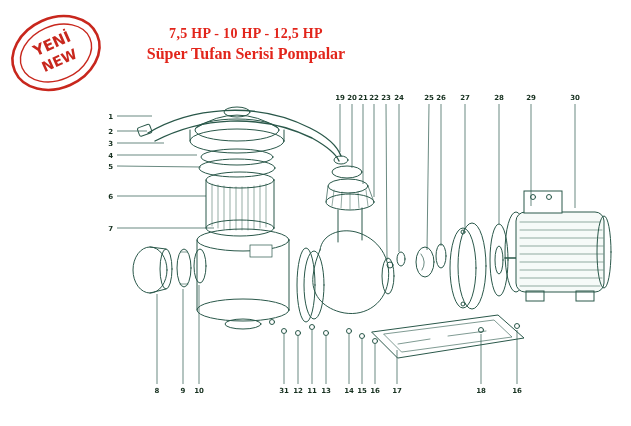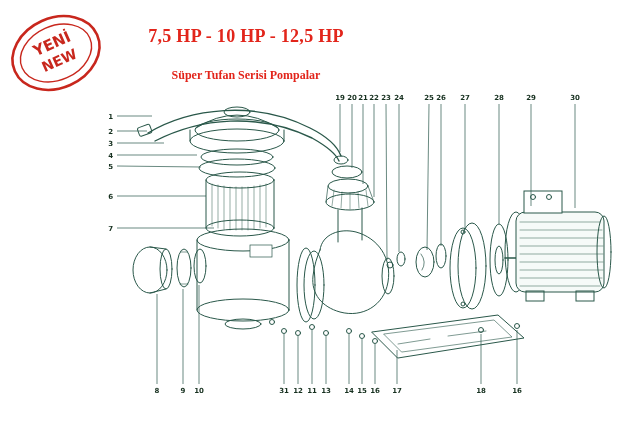--- a/index.html
+++ b/index.html
@@ -1,24 +1,24 @@
 <!DOCTYPE html>
 <html style="--title-color: #e2251b; --stamp-color: #c8271d;"><head>
 <meta charset="utf-8">
 <style>
   html,body{margin:0;padding:0;background:#fff;}
   .page{position:relative;width:631px;height:426px;background:#ffffff;overflow:hidden;
         font-family:"Liberation Sans",sans-serif;}
   .diagram-svg{position:absolute;left:0;top:0;}
   .stamp-wrap{position:absolute;left:6px;top:4px;width:100px;height:98px;}
   .titles{position:absolute;left:112px;top:26px;width:268px;text-align:center;}
-  .title-1{font-family:"Liberation Serif",serif;font-weight:bold;font-size:18px;
+  .title-1{font-family:"Liberation Serif",serif;font-weight:bold;font-size:14px;
            color:var(--title-color,#e2251b);letter-spacing:.3px;}
-  .title-2{font-family:"Liberation Serif",serif;font-weight:bold;font-size:12px;
-           color:var(--title-color,#e2251b);margin-top:21px;}
+  .title-2{font-family:"Liberation Serif",serif;font-weight:bold;font-size:16px;
+           color:var(--title-color,#e2251b);margin-top:3px;}
   #callouts text{font-family:"DejaVu Sans",sans-serif;font-weight:bold;font-size:7px;}
   .stamp-text{font-family:"DejaVu Sans",sans-serif;font-weight:bold;}
 </style>
 </head>
 <body>
 
 <div class="page">
 
   <svg class="diagram-svg" width="631" height="426" viewBox="0 0 631 426">
 

